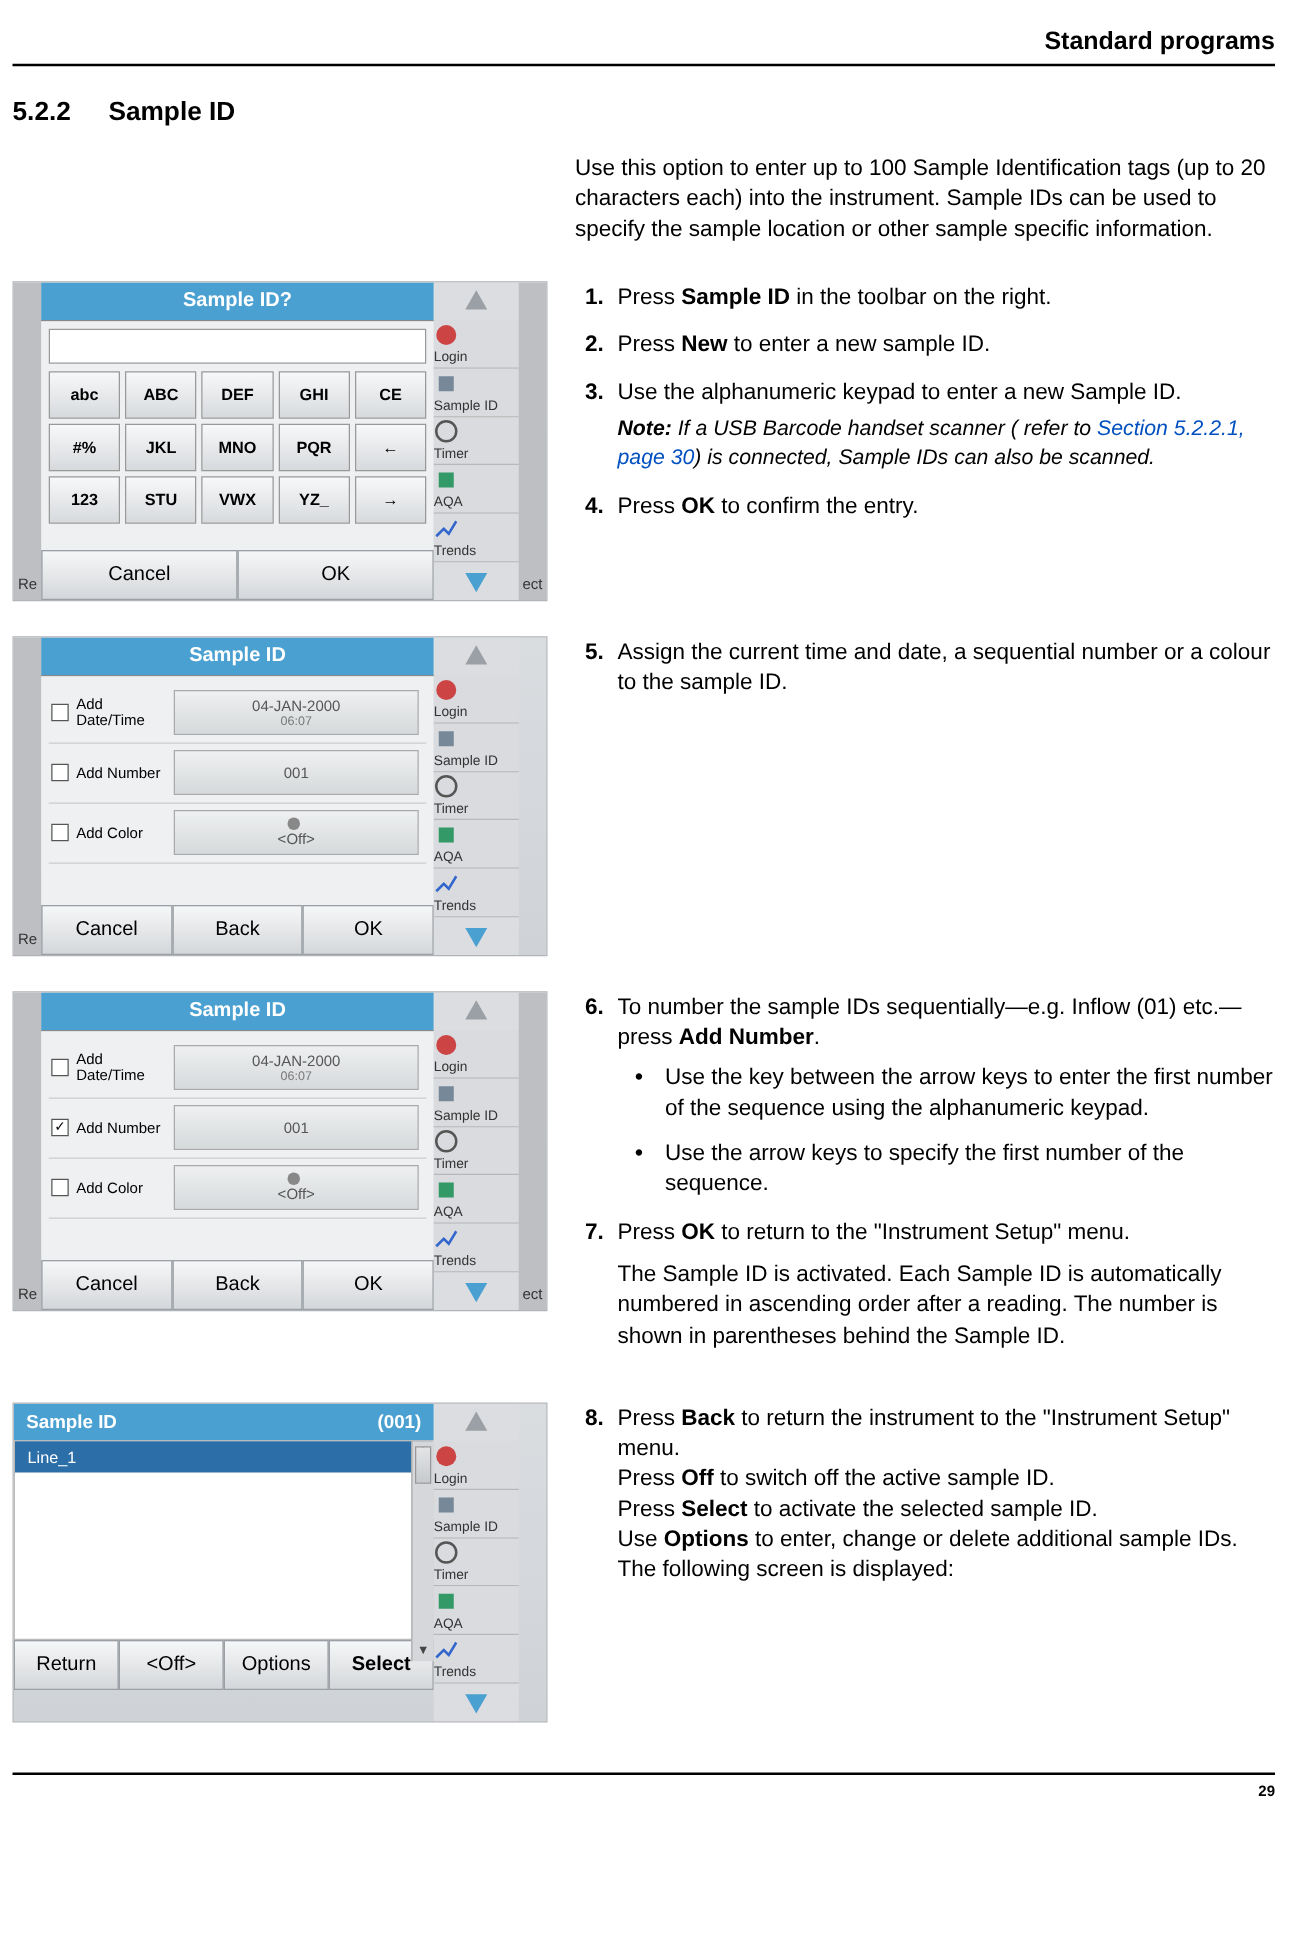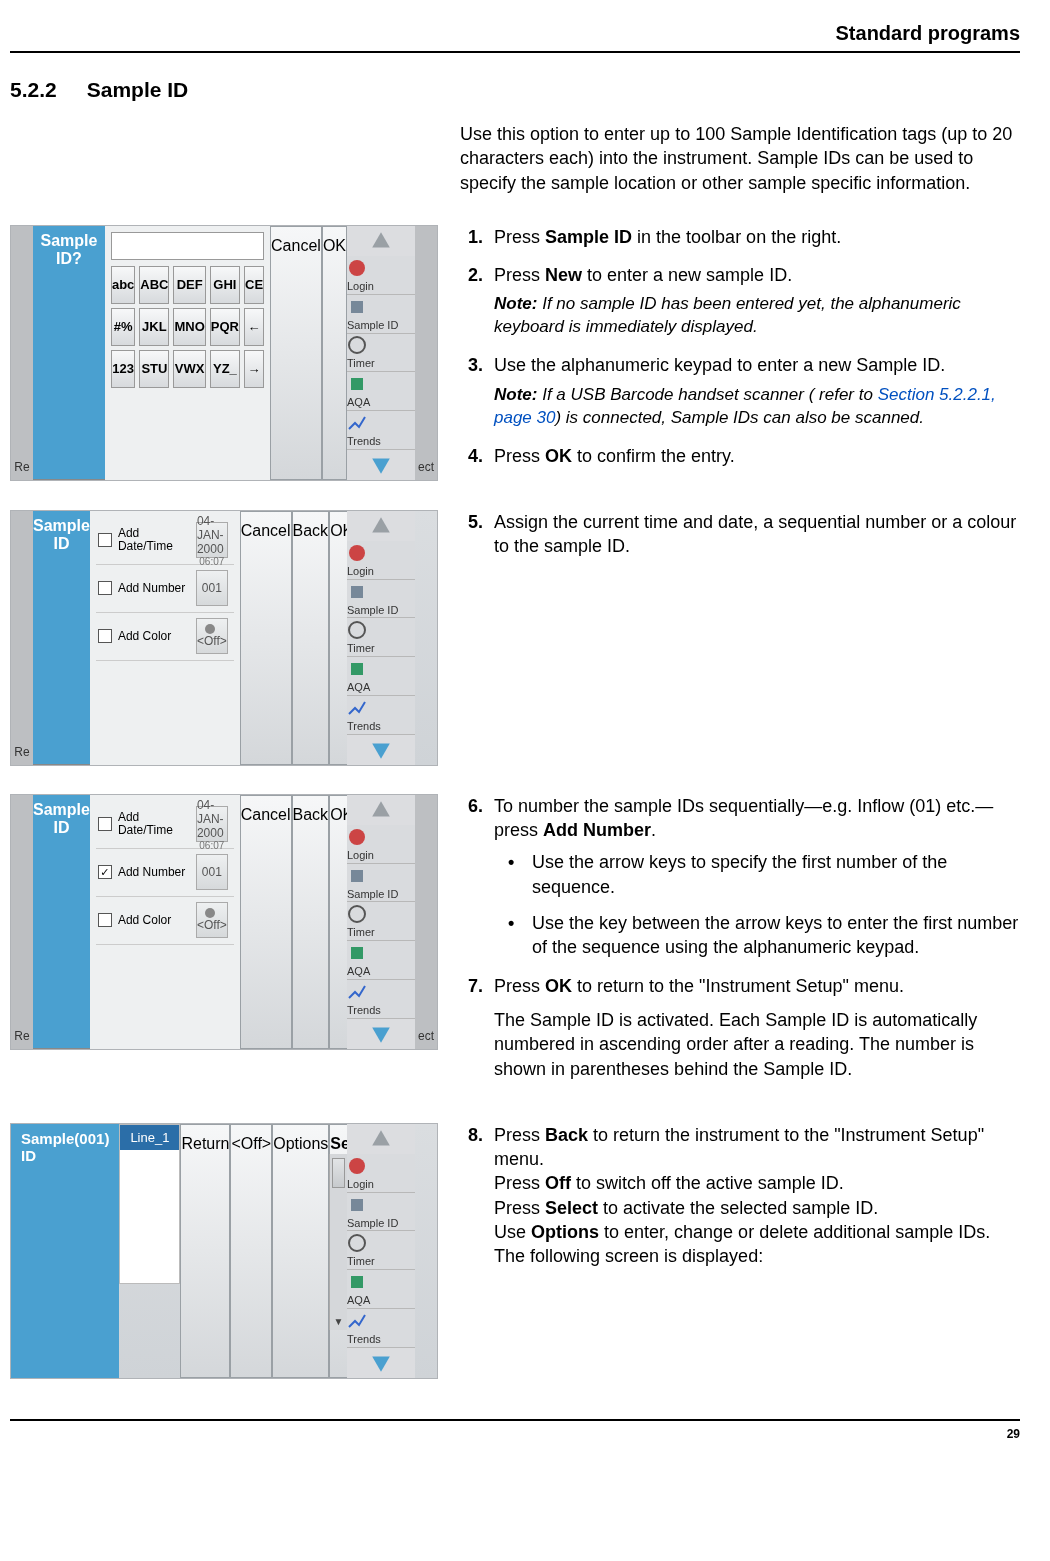--- a/index.html
+++ b/index.html
@@ -71,21 +71,21 @@
   }
   .shot .edge-left, .shot .edge-right {
     position: absolute; top:0; bottom:0; width:22px;
     background: #bdbfc2;
     display:flex; align-items:flex-end; justify-content:center;
     font-size:12px; color:#333; padding-bottom:6px;
   }
   .shot .edge-left{left:0;} .shot .edge-right{right:0; align-items:flex-end;}
   .shot .center {
     position: absolute; left:22px; right:90px; top:0; bottom:0;
-    display:flex; 
+    display:flex; flex-direction:column;
   }
   .shot .dlg-title {
     background: #4aa0d0; color:#fff; font-weight:bold;
     text-align:center; padding:6px 0; font-size:16px;
     border-bottom:1px solid #888;
   }
   .shot .dlg-body { flex:1; background:#eef0f1; padding:6px; }
   .shot .dlg-foot { display:flex; }
   .shot .foot-btn {
     flex:1; text-align:center; padding:10px 0;
@@ -218,21 +218,20 @@
               </svg>
             </div>
         </div>
         <div class="edge-right">ect</div>
       </div>
     </div>
     <div class="right-col">
       <ol class="steps" start="1">
         <li><span>Press </span><span class="bold">Sample ID</span><span> in the toolbar on the right.</span></li>
         <li><span>Press </span><span class="bold">New</span><span> to enter a new sample ID.</span>
-          <div class="note"><span class="note-label">Note:</span><span> If no sample ID has been entered yet, the alphanumeric keyboard is immediately displayed.</span></div>
         </li>
         <li><span>Use the alphanumeric keypad to enter a new Sample ID.</span>
           <div class="note"><span class="note-label">Note:</span><span> If a USB Barcode handset scanner ( refer to </span><span class="link">Section 5.2.2.1, page 30</span><span>) is connected, Sample IDs can also be scanned.</span></div>
         </li>
         <li><span>Press </span><span class="bold">OK</span><span> to confirm the entry.</span></li>
       </ol>
     </div>
   </div>
 
   <div class="row">
@@ -402,22 +401,22 @@
               </svg>
             </div>
         </div>
         <div class="edge-right">ect</div>
       </div>
     </div>
     <div class="right-col">
       <ol class="steps" start="6">
         <li><span>To number the sample IDs sequentially—e.g. Inflow (01) etc.—press </span><span class="bold">Add Number</span><span>.</span>
           <ul class="bullets">
+            <li>Use the key between the arrow keys to enter the first number of the sequence using the alphanumeric keypad.</li>
             <li>Use the arrow keys to specify the first number of the sequence.</li>
-            <li>Use the key between the arrow keys to enter the first number of the sequence using the alphanumeric keypad.</li>
           </ul>
         </li>
         <li><span>Press </span><span class="bold">OK</span><span> to return to the "Instrument Setup" menu.</span>
           <div class="para" style="margin-top:10px;">The Sample ID is activated. Each Sample ID is automatically numbered in ascending order after a reading. The number is shown in parentheses behind the Sample ID.</div>
         </li>
       </ol>
     </div>
   </div>
 
   <div class="row">

